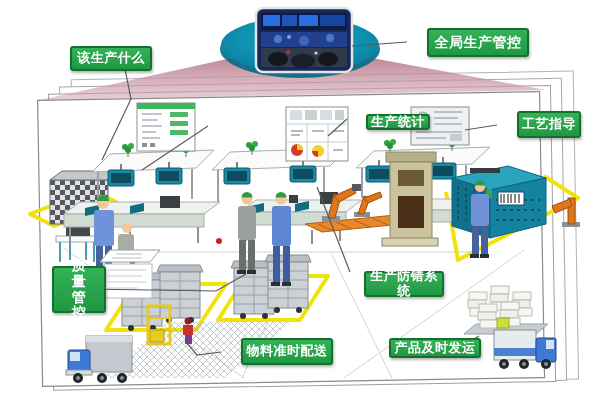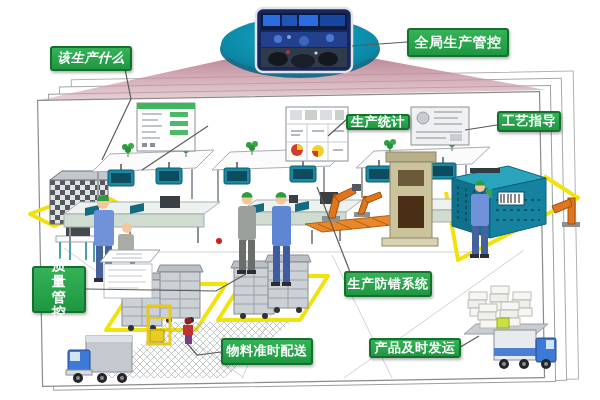--- a/index.html
+++ b/index.html
@@ -2,21 +2,21 @@
 <html><head>
 <meta charset="utf-8">
 <style>
   html,body{margin:0;padding:0;background:#ffffff;}
   #stage{position:relative;width:600px;height:400px;background:#ffffff;overflow:hidden;
          font-family:"Liberation Sans",sans-serif;}
   #scene{position:absolute;left:0;top:0;}
   .lbl{position:absolute;background:linear-gradient(#35b258,#1f9742);border:2px solid #14702d;
        color:#fff;font-weight:bold;display:flex;align-items:center;justify-content:center;
        text-align:center;border-radius:3px;box-shadow:1px 2px 3px rgba(0,0,0,.3);
-       box-sizing:border-box;line-height:1.12;letter-spacing:.5px;}
+       box-sizing:border-box;line-height:1.12;letter-spacing:.5px;margin-left:20px;}
   .lbl.two{word-break:break-all;padding:2px 12px;}
 </style>
 </head>
 <body>
 
 <div id="stage">
 
 <svg id="scene" width="600" height="400" viewBox="0 0 600 400">
   <defs>
     <linearGradient id="beamGrad" x1="0" y1="54" x2="0" y2="102" gradientUnits="userSpaceOnUse">
@@ -340,30 +340,30 @@
     <path d="M208,126 L142,170"></path>
     <path d="M347,119 L328,136"></path>
     <path d="M497,125 L465,130"></path>
     <path d="M86,289 L216,291 L246,274"></path>
     <path d="M350,272 L317,187"></path>
     <path d="M221,352 L197,355 L186,342"></path>
     <path d="M457,349 L479,336"></path>
   </g>
 </svg>
 
-<div class="lbl" style="left:50px;top:46px;width:82px;height:25px;font-size:13px;font-style:italic;">该生产什么</div>
+<div class="lbl" style="left:50px;top:46px;width:82px;height:25px;font-size:13px;">该生产什么</div>
 
 <div class="lbl" style="left:407px;top:28px;width:102px;height:29px;font-size:14px;">全局生产管控</div>
 
 
 <div class="lbl" style="left:346px;top:114px;width:64px;height:16px;font-size:13px;text-align:center;">生产统计</div>
 
-<div class="lbl" style="left:497px;top:111px;width:64px;height:21px;font-size:13px;">工艺指导</div>
+<div class="lbl" style="left:497px;top:111px;width:64px;height:27px;font-size:13px;">工艺指导</div>
 
 <div class="lbl two" style="left:32px;top:266px;width:54px;height:47px;font-size:14px;">质量管控</div>
 
-<div class="lbl" style="left:344px;top:271px;width:88px;height:26px;font-size:13px;">生产防错系统</div>
+<div class="lbl" style="left:344px;top:271px;width:80px;height:26px;font-size:13px;">生产防错系统</div>
 
 <div class="lbl" style="left:221px;top:338px;width:92px;height:27px;font-size:13px;text-align:center;">物料准时配送</div>
 
 <div class="lbl" style="left:369px;top:338px;width:92px;height:20px;font-size:13px;">产品及时发运</div>
 
 </div>
 
 </body></html>

